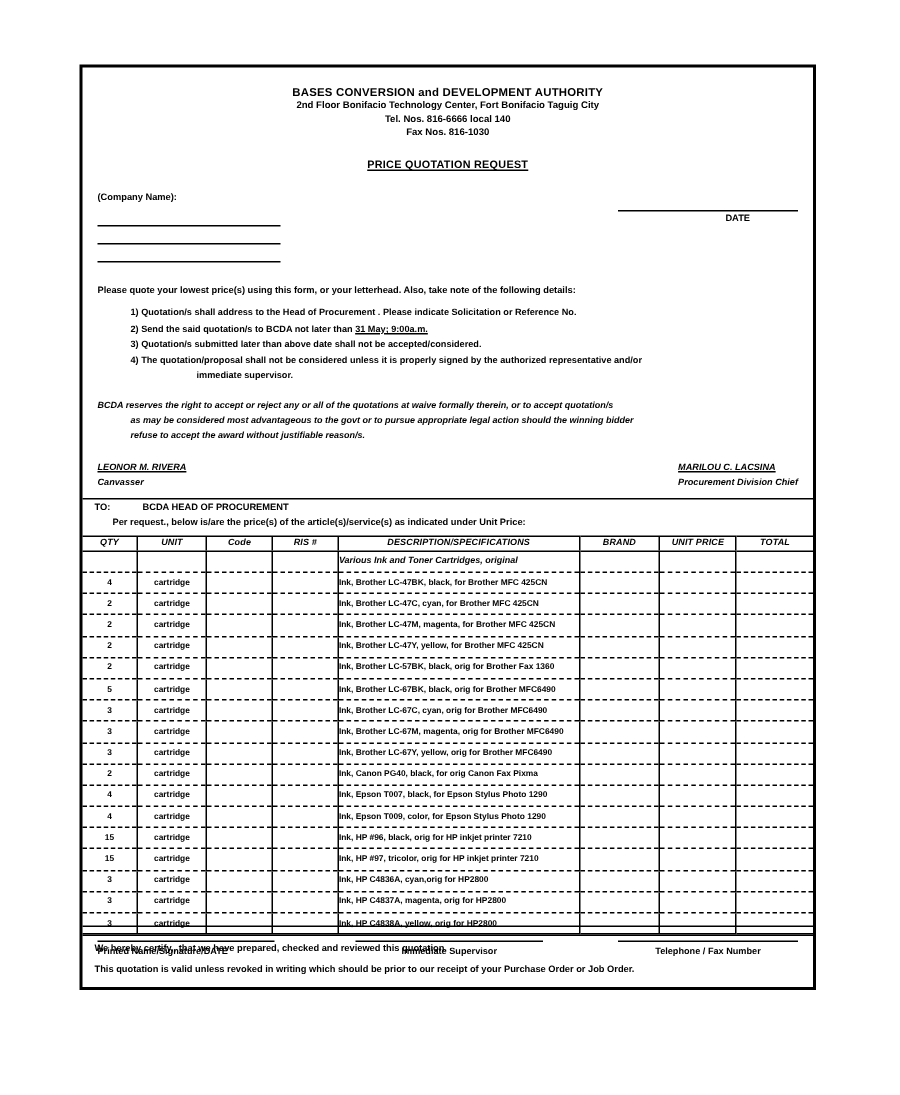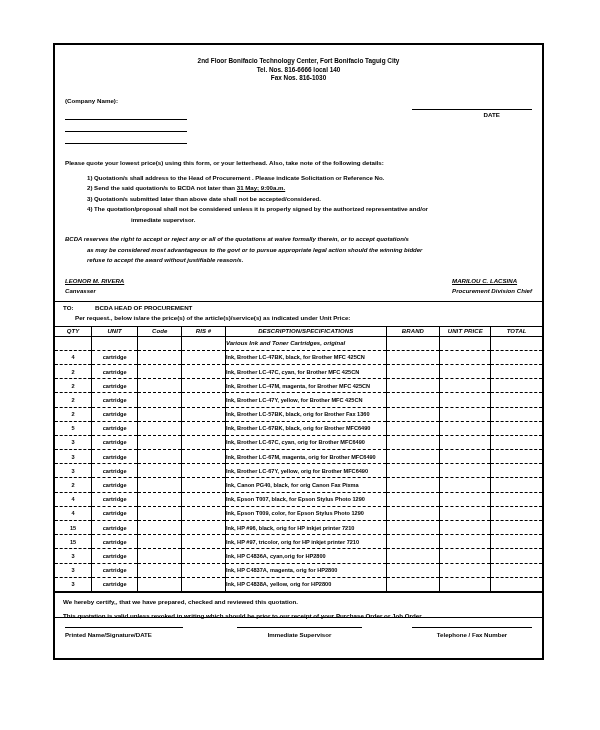--- a/index.html
+++ b/index.html
@@ -260,25 +260,27 @@
   .fs3 { right: 10px; width: 120px; }
   .fs3 .foot-lbl { text-align: center; }
 </style>
 </head>
 <body>
 
 <div class="page">
   <div class="inner">
 
     <div class="letterhead">
+      <div class="lh-org">BASES CONVERSION and DEVELOPMENT AUTHORITY</div>
       <div class="lh-line">2nd Floor Bonifacio Technology Center, Fort Bonifacio Taguig City</div>
       <div class="lh-line">Tel. Nos. 816-6666 local 140</div>
       <div class="lh-line">Fax Nos. 816-1030</div>
     </div>
 
+    <div class="doc-title">PRICE QUOTATION REQUEST</div>
 
     <div class="cmp-block">
       <div class="cmp-label">(Company Name):</div>
       <div class="cmp-rule r1"></div>
       <div class="cmp-rule r2"></div>
       <div class="cmp-rule r3"></div>
       <div class="date-rule"></div>
       <div class="date-label">DATE</div>
     </div>
 

